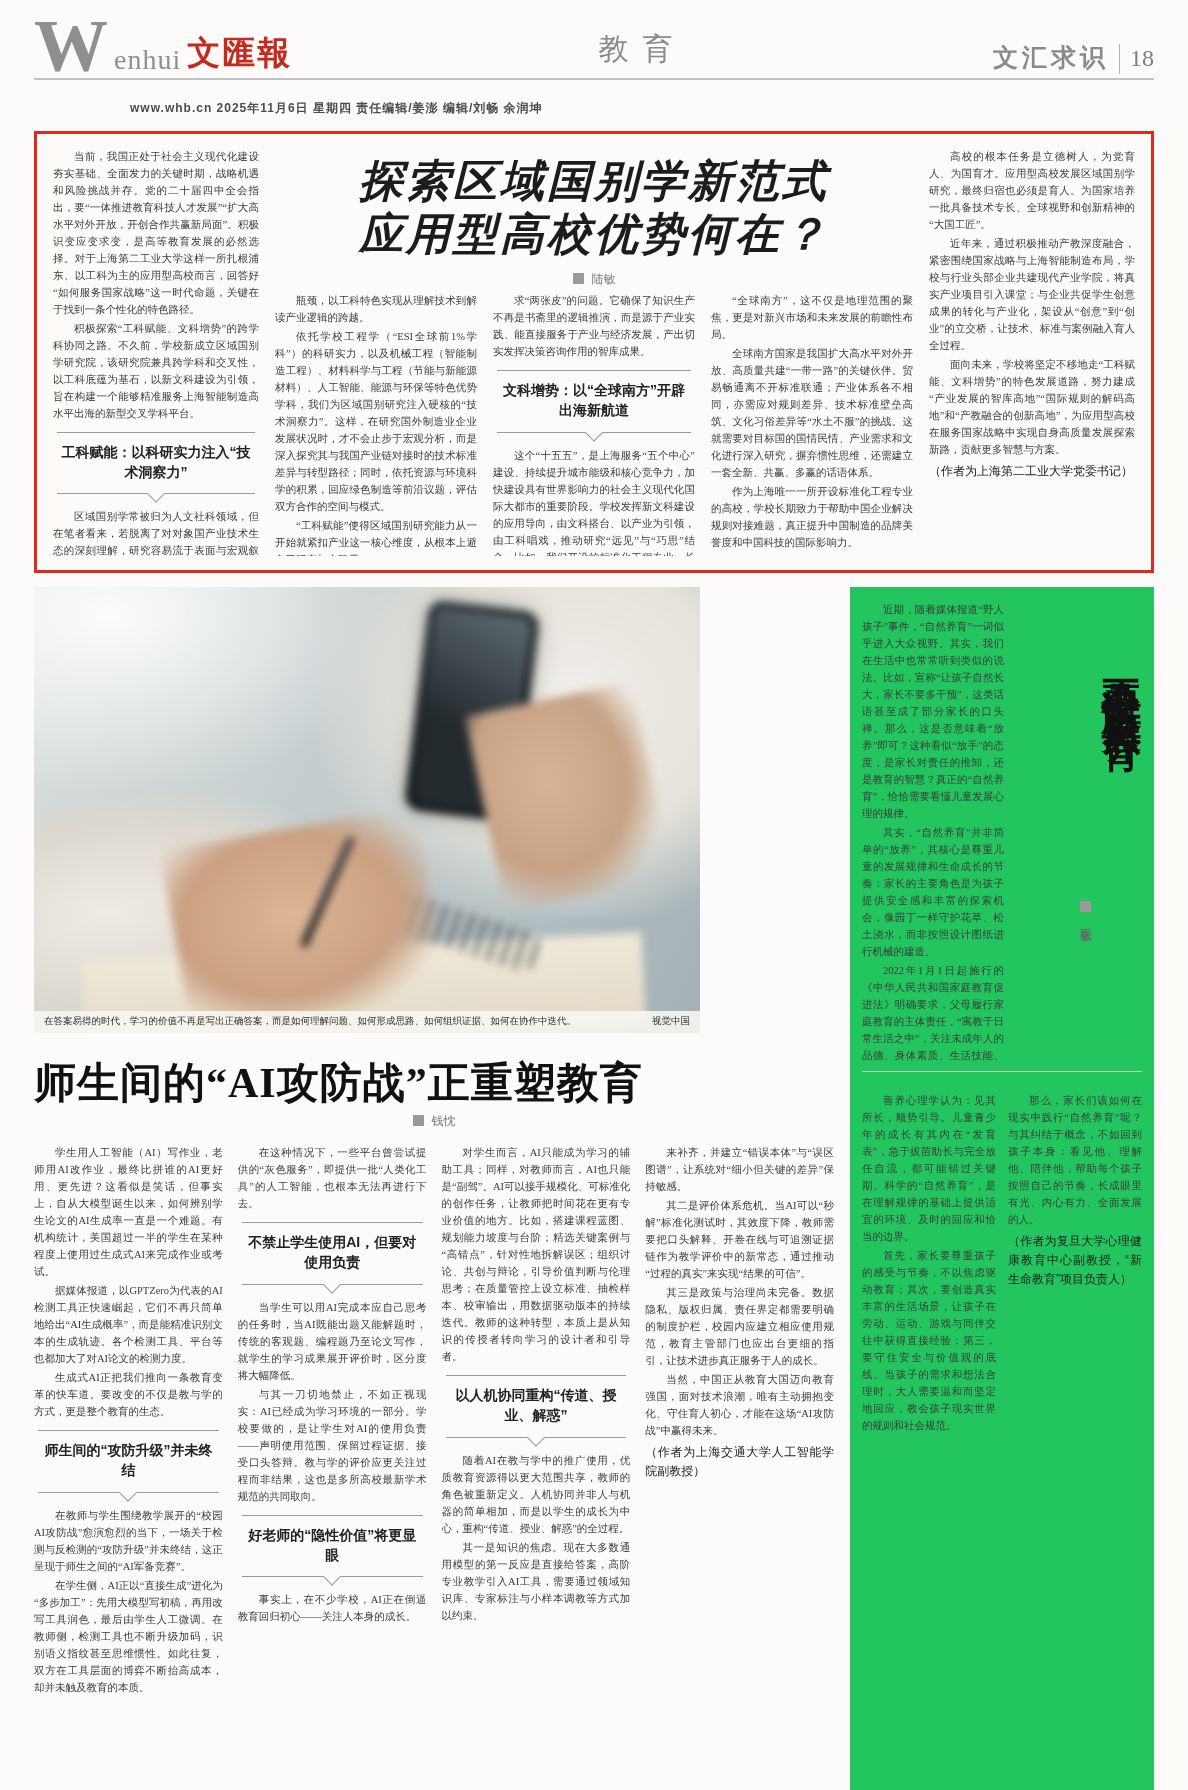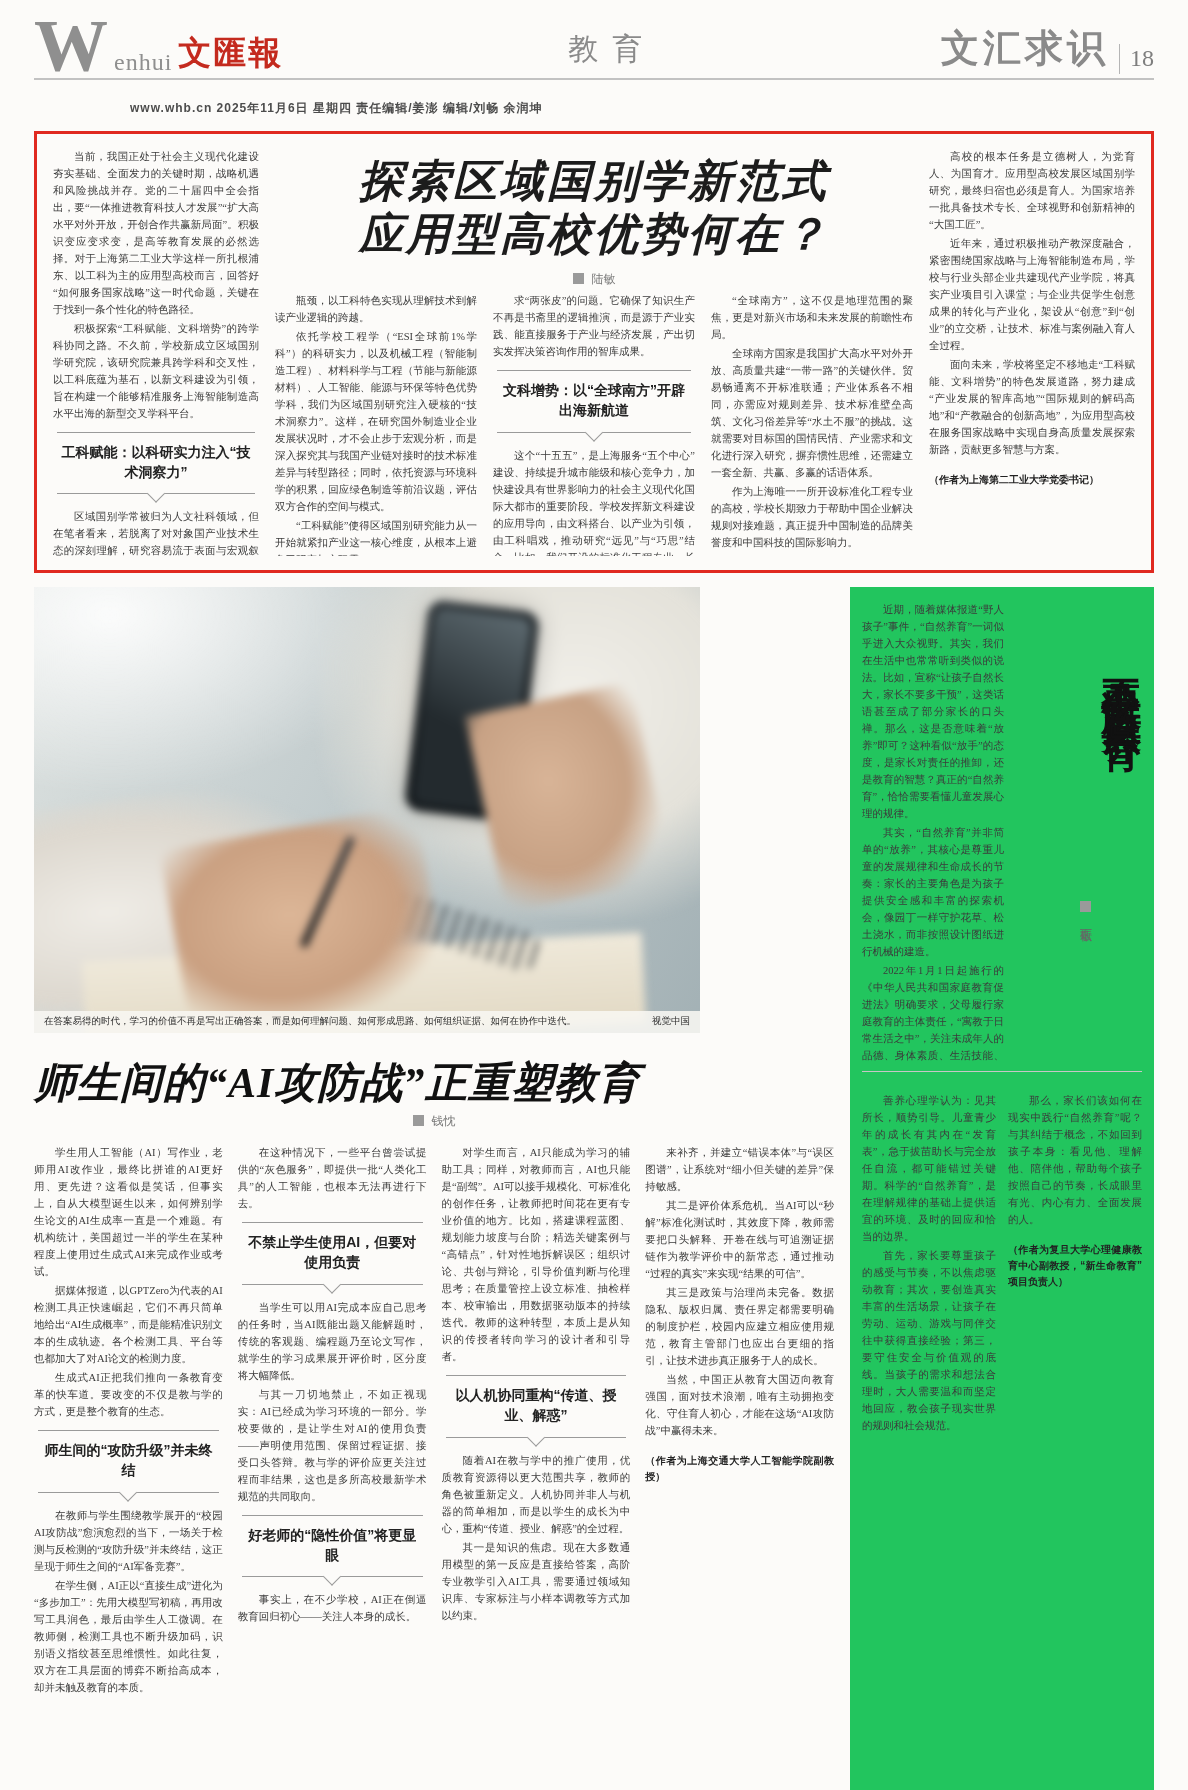--- a/index.html
+++ b/index.html
@@ -3,38 +3,38 @@
 <meta charset="utf-8">
 <style>
   html,body{margin:0;padding:0;background:#e8e6e2;}
   .page{position:relative;width:1188px;height:1790px;background:#fcfbf9;margin:0 auto;
         font-family:"Liberation Serif",serif;color:#333;box-sizing:border-box;padding:18px 34px;}
   
   .masthead{display:flex;align-items:flex-end;justify-content:space-between;
             border-bottom:2px solid #c2c2c2;padding-bottom:2px;}
   .mh-left{display:flex;align-items:flex-end;gap:6px;}
   .mh-w{font-family:"Liberation Serif",serif;font-size:74px;line-height:.78;color:#8f8f8f;font-weight:bold;}
-  .mh-enhui{font-family:"Liberation Serif",serif;font-size:24px;color:#8f8f8f;letter-spacing:1px;}
+  .mh-enhui{font-family:"Liberation Serif",serif;font-size:28px;color:#8f8f8f;letter-spacing:1px;}
   .mh-cn{font-family:"Liberation Serif",serif;font-size:33px;font-weight:bold;color:#c42a1e;letter-spacing:2px;}
   .mh-section{font-family:"Liberation Sans",sans-serif;font-size:30px;color:#8a8a8a;letter-spacing:14px;padding-bottom:6px;}
   .mh-right{display:flex;align-items:flex-end;gap:10px;padding-bottom:2px;}
-  .mh-edition{font-family:"Liberation Sans",sans-serif;font-size:38px;color:#8a8a8a;font-weight:bold;letter-spacing:4px;}
+  .mh-edition{font-family:"Liberation Sans",sans-serif;font-size:25px;color:#8a8a8a;font-weight:bold;letter-spacing:4px;}
   .mh-sep{width:1px;height:30px;background:#b5b5b5;}
   .mh-page{font-family:"Liberation Serif",serif;font-size:24px;color:#7e7e7e;padding-bottom:2px;}
   .dateline{font-family:"Liberation Sans",sans-serif;font-size:12px;font-weight:bold;color:#4c4c4c;
             padding:20px 0 10px 96px;letter-spacing:1px;}
   
   .col p{font-size:10.5px;line-height:1.62;text-align:justify;text-indent:2em;margin:0 0 2px;color:#3b3b3b;}
   .subhead{font-family:"Liberation Sans",sans-serif;font-weight:bold;font-size:14px;color:#222;
            text-align:center;line-height:1.45;margin:10px 4px 14px;padding:9px 2px 11px;
            border-top:1px solid #9a9a9a;border-bottom:1px solid #9a9a9a;position:relative;}
   .subhead .notch{position:absolute;left:50%;bottom:-7px;width:12px;height:12px;background:#fcfbf9;
            border-right:1px solid #9a9a9a;border-bottom:1px solid #9a9a9a;transform:translateX(-50%) rotate(45deg);}
-  .note{font-family:"Liberation Sans",sans-serif;font-weight:bold;font-size:10px;line-height:1.6;
-        text-align:justify;margin-top:14px;color:#222;}
+  .note{font-family:"Liberation Sans",sans-serif;font-weight:normal;font-size:12px;line-height:1.6;
+        text-align:justify;margin-top:4px;color:#222;}
   
   .a1{border:3px solid #e02a20;margin-top:4px;padding:14px 16px;display:flex;gap:16px;height:408px;box-sizing:content-box;}
   .a1 .col{overflow:hidden;}
   .a1-c1,.a1-c5{width:206px;flex:none;}
   .a1-center{flex:1;display:flex;flex-direction:column;min-width:0;}
   .a1-head{font-family:"Liberation Sans",sans-serif;font-weight:bold;font-size:44px;line-height:1.22;
            letter-spacing:3px;text-align:center;color:#1c1c1c;margin:6px 0 10px;font-style:italic;}
   .a1-byline{text-align:center;font-size:12px;color:#777;margin-bottom:4px;}
   .byline-sq{display:inline-block;width:11px;height:11px;background:#9a9a9a;vertical-align:-1px;margin-right:8px;}
   .a1-cols{display:flex;gap:16px;flex:1;overflow:hidden;}
@@ -53,21 +53,21 @@
   .ph-hand-l{position:absolute;left:150px;top:250px;width:260px;height:190px;background:radial-gradient(ellipse at 45% 45%,#dcb697 0%,#caa081 55%,rgba(200,160,130,0) 80%);transform:rotate(-10deg);}
   .ph-pen{position:absolute;left:300px;top:255px;width:7px;height:120px;background:linear-gradient(#3a3f44,#15181b);transform:rotate(24deg);border-radius:3px;}
   .ph-notebook{position:absolute;left:60px;top:370px;width:560px;height:90px;background:linear-gradient(#efe9da,#e2d9c4);transform:rotate(-3deg);}
   .ph-spiral{position:absolute;left:330px;top:330px;width:190px;height:40px;transform:rotate(18deg);
              background:repeating-linear-gradient(90deg,#2c3236 0 4px,rgba(0,0,0,0) 4px 14px);border-radius:20px;opacity:.75;}
   .caption{position:absolute;left:0;right:0;bottom:0;height:22px;background:rgba(248,247,243,.88);
            display:flex;align-items:center;justify-content:space-between;padding:0 10px;
            font-size:9.5px;color:#2e2e2e;}
   
   .a2-head{font-family:"Liberation Serif",serif;font-weight:bold;font-size:42px;letter-spacing:1px;
-           color:#111;text-align:left;margin:26px 0 6px;line-height:1.15;font-style:italic;}
+           color:#111;text-align:left;margin:26px 0 6px;line-height:1.15;}
   .a2-byline{text-align:center;font-size:12px;color:#777;margin:6px 0 14px;}
   .a2-cols{display:flex;gap:15px;height:608px;overflow:hidden;}
   .a2-cols .col{flex:1;overflow:hidden;}
   
   .a3{flex:1;background:#22c55e;padding:14px 12px;box-sizing:border-box;height:1216px;display:flex;flex-direction:column;overflow:hidden;}
   .a3-top{display:flex;gap:10px;height:462px;overflow:hidden;}
   .a3-top .col{flex:1;overflow:hidden;}
   .a3-headblock{width:128px;flex:none;display:flex;justify-content:flex-end;gap:6px;}
   .a3-byline{writing-mode:vertical-rl;font-size:12px;color:#666;margin-top:300px;}
   .a3-byline .byline-sq{margin:0 0 8px 0;}

